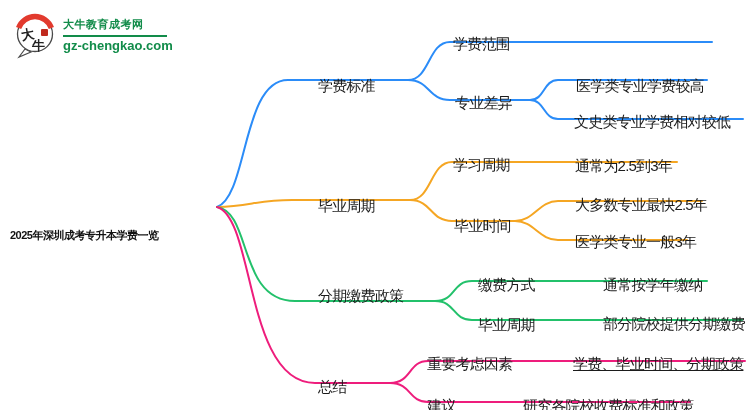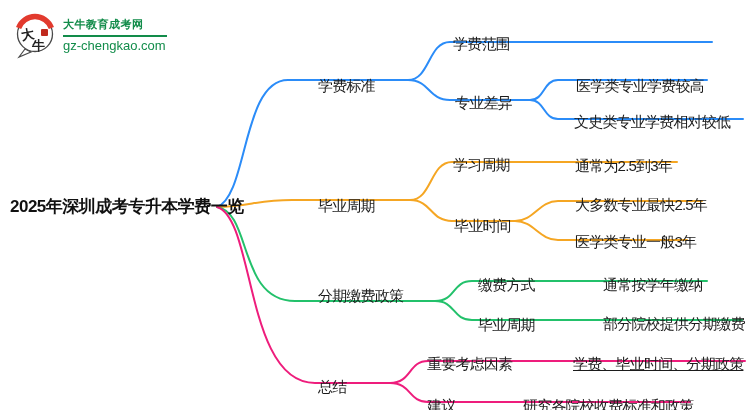--- a/index.html
+++ b/index.html
@@ -7,27 +7,27 @@
     position:relative; width:750px; height:410px; background:#ffffff;
     font-family:"Liberation Sans", sans-serif; overflow:hidden;
   }
   svg.map { position:absolute; left:0; top:0; }
   .lbl {
     position:absolute; white-space:nowrap; color:#1c1c1c;
     font-size:15px; line-height:20px; letter-spacing:-0.8px;margin-top:22px;
   }
   .root-lbl {
     position:absolute; white-space:nowrap; color:#111;
-    font-size:17px; font-weight:bold; letter-spacing:-0.5px; line-height:22px;
+    font-size:11px; font-weight:bold; letter-spacing:-0.5px; line-height:22px;margin-top:28px;
   }
   .logo { position:absolute; left:12px; top:9px; display:flex; align-items:center; }
   .logo-txt { margin-left:5px; }
   .logo-brand { color:#128C4A; font-weight:bold; font-size:11px; line-height:19px; letter-spacing:0.5px; }
   .logo-divider { height:2px; background:#128C4A; margin:1px 0 1px 0; width:104px; }
-  .logo-domain { color:#128C4A; font-weight:normal; font-size:13px; line-height:15px; }
+  .logo-domain { color:#128C4A; font-weight:bold; font-size:13px; line-height:15px; }
 </style>
 </head>
 <body>
 
 <div class="stage">
 
   <svg class="map" width="750" height="410" viewBox="0 0 750 410" fill="none" stroke-width="2" stroke-linecap="round">
 
     <path d="M217,207 C248,196 242,80 288,80 L408,80" stroke="#2B8CF8"></path>
     <path d="M408,80 C430,80 428,42 450,42 L712,42" stroke="#2B8CF8"></path>

